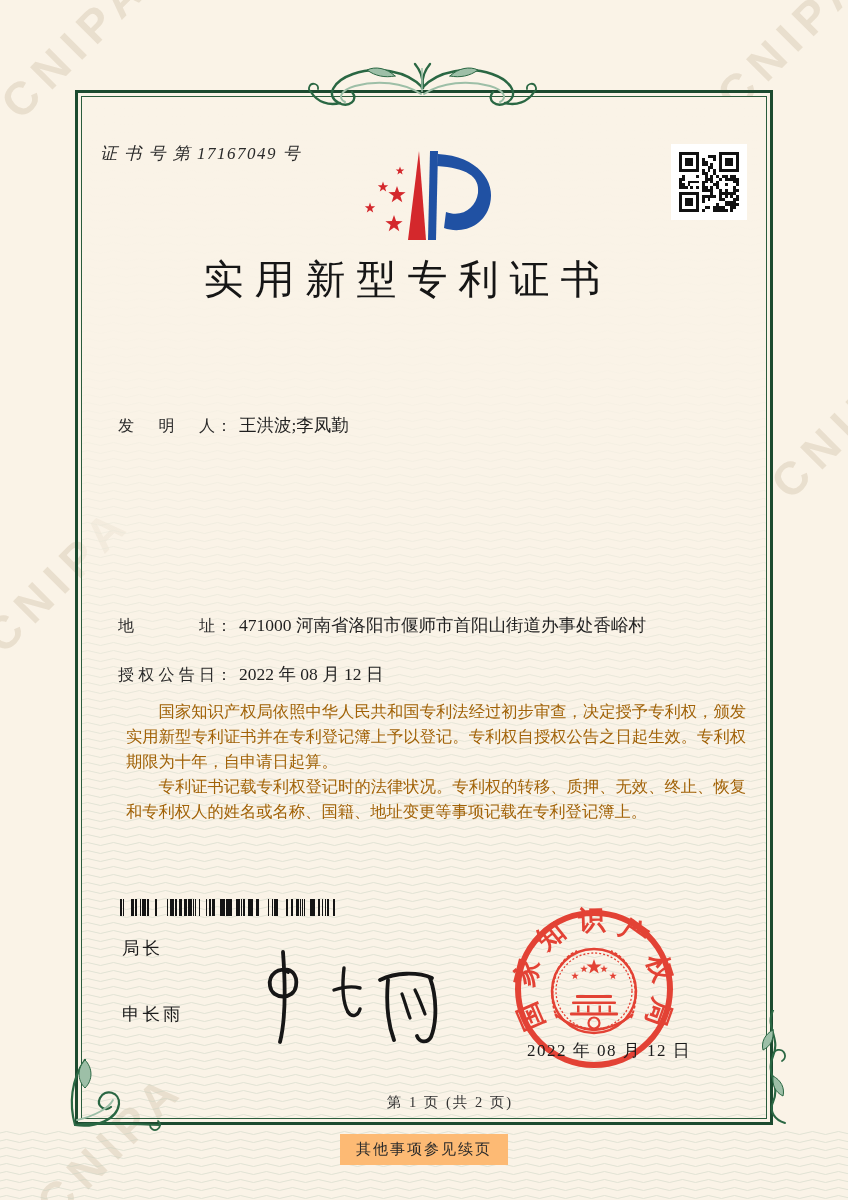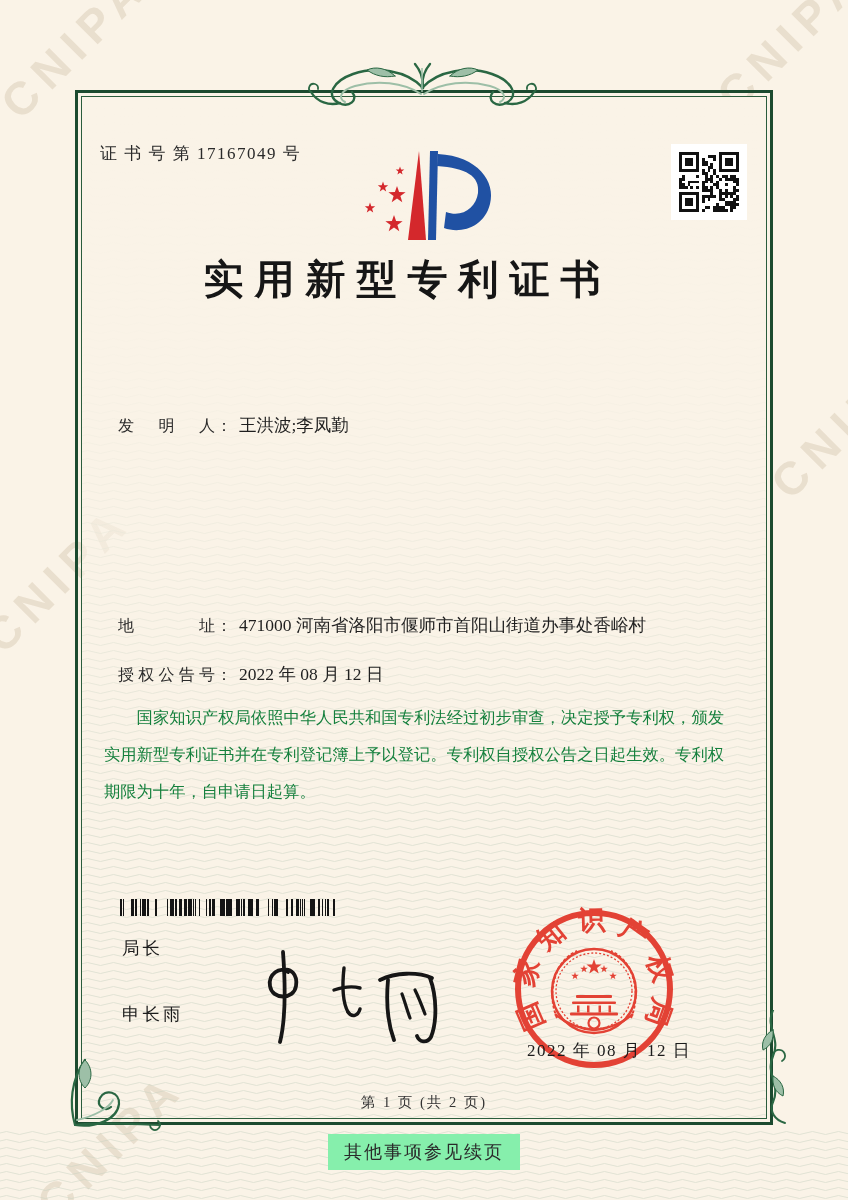--- a/index.html
+++ b/index.html
@@ -11,42 +11,42 @@
       transform:rotate(-45deg);white-space:nowrap;}
   .waves{position:absolute;z-index:2;}
   .fadeTop{position:absolute;left:81px;top:96px;width:686px;height:1023px;z-index:3;pointer-events:none;
       background:linear-gradient(180deg,rgba(250,243,231,1) 0%,rgba(250,243,231,.92) 26%,
                  rgba(250,243,231,.55) 46%,rgba(250,243,231,0) 72%);}
   .frame-outer{position:absolute;left:75px;top:90px;width:698px;height:1035px;z-index:4;
       border:3px solid #1c4a2f;box-sizing:border-box;}
   .frame-inner{position:absolute;left:3px;top:3px;right:3px;bottom:3px;border:1px solid #2a5c3c;}
   .deco{position:absolute;z-index:5;}
   .ct{z-index:6;}
-  .cert-no{left:100px;top:142px;font-size:17px;letter-spacing:1.5px;color:#2a2a2a;}
+  .cert-no{left:100px;top:142px;font-size:17px;letter-spacing:1.5px;color:#2a2a2a;font-style:italic;}
   .logo{left:358px;top:138px;}
   .qrbox{left:671px;top:144px;width:76px;height:76px;background:#ffffff;
          display:flex;align-items:center;justify-content:center;}
-  .title{left:75px;top:252px;width:654px;text-align:center;font-size:40px;font-weight:bold;
+  .title{left:75px;top:252px;width:654px;text-align:center;font-size:40px;font-weight:normal;
          letter-spacing:11px;padding-left:11px;box-sizing:border-box;color:#161616;}
   .frow{position:absolute;left:118px;width:622px;white-space:nowrap;z-index:6;}
   .flabel{display:inline-block;width:97px;font-size:16px;color:#2b2b2b;
           text-align:justify;text-align-last:justify;}
   .fcolon{font-size:16px;margin:0 7px 0 1px;color:#2b2b2b;}
   .fvalue{font-size:17.5px;color:#1f1f1f;}
   .g2{position:absolute;left:321px;top:0;white-space:nowrap;}
-  .bodytext{position:absolute;left:104px;top:699px;width:620px;z-index:6;
-            font-size:16.3px;line-height:37px;text-align:justify;color:#15803d;}
+  .bodytext{position:absolute;left:126px;top:699px;width:620px;z-index:6;
+            font-size:16.3px;line-height:25px;text-align:justify;color:#a16207;}
   .bodytext p{margin:0;text-indent:2em;}
   .barcode{left:120px;top:899px;}
   .signer{font-size:17.5px;letter-spacing:3px;color:#1c1c1c;}
   .seal-date{left:527px;top:1039px;font-size:17px;letter-spacing:1.5px;color:#1b1b1b;z-index:7;}
   .pageno{left:75px;top:1093px;width:698px;text-align:center;font-size:14.5px;
-          letter-spacing:2px;color:#333;}
+          letter-spacing:2px;color:#333;padding-left:26px;}
   .noteband{left:0;top:1134px;width:848px;text-align:center;z-index:6;}
-  .notebox{display:inline-block;background:#86efac;padding:6px 16px;font-size:18px;
+  .notebox{display:inline-block;background:#fdba74;padding:6px 16px;font-size:15px;
            letter-spacing:2px;color:#2a2a2a;}
 </style>
 </head>
 <body>
 
 <div class="page">
 
   <span class="wm" style="left:-18px;top:18px;">CNIPA</span>
   <span class="wm" style="left:698px;top:10px;">CNIPA</span>
   <span class="wm" style="left:-35px;top:552px;">CNIPA</span>
@@ -260,25 +260,26 @@
 
   <div class="abs ct title">实用新型专利证书</div>
 
   <div class="frow" style="top:413px;">
     <span class="flabel">发明人</span><span class="fcolon">：</span><span class="fvalue">王洪波;李凤勤</span>
   </div>
   <div class="frow" style="top:613px;">
     <span class="flabel">地址</span><span class="fcolon">：</span><span class="fvalue">471000 河南省洛阳市偃师市首阳山街道办事处香峪村</span>
   </div>
   <div class="frow" style="top:662px;">
-    <span class="flabel">授权公告号</span><span class="fcolon">：</span><span class="fvalue">2022 年 08 月 12 日</span>
+    <span class="flabel">授权公告日</span><span class="fcolon">：</span><span class="fvalue">2022 年 08 月 12 日</span>
   </div>
 
   <div class="bodytext">
     <p>国家知识产权局依照中华人民共和国专利法经过初步审查，决定授予专利权，颁发实用新型专利证书并在专利登记簿上予以登记。专利权自授权公告之日起生效。专利权期限为十年，自申请日起算。</p>
+    <p>专利证书记载专利权登记时的法律状况。专利权的转移、质押、无效、终止、恢复和专利权人的姓名或名称、国籍、地址变更等事项记载在专利登记簿上。</p>
   </div>
 
   <svg class="abs ct barcode" width="217" height="17">
     <g id="barcode-g" fill="#141414">
         <rect x="0" y="0" width="2" height="17"></rect>
         <rect x="3" y="0" width="1" height="17"></rect>
         <rect x="11" y="0" width="3" height="17"></rect>
         <rect x="15" y="0" width="2" height="17"></rect>
         <rect x="20" y="0" width="1" height="17"></rect>
         <rect x="22" y="0" width="1" height="17"></rect>

